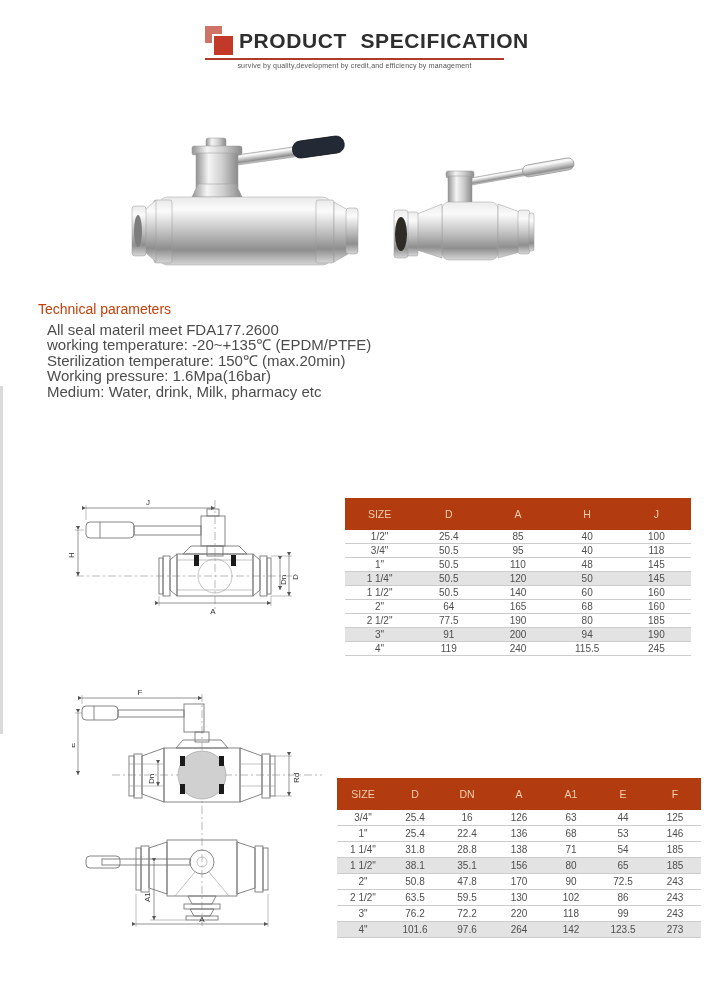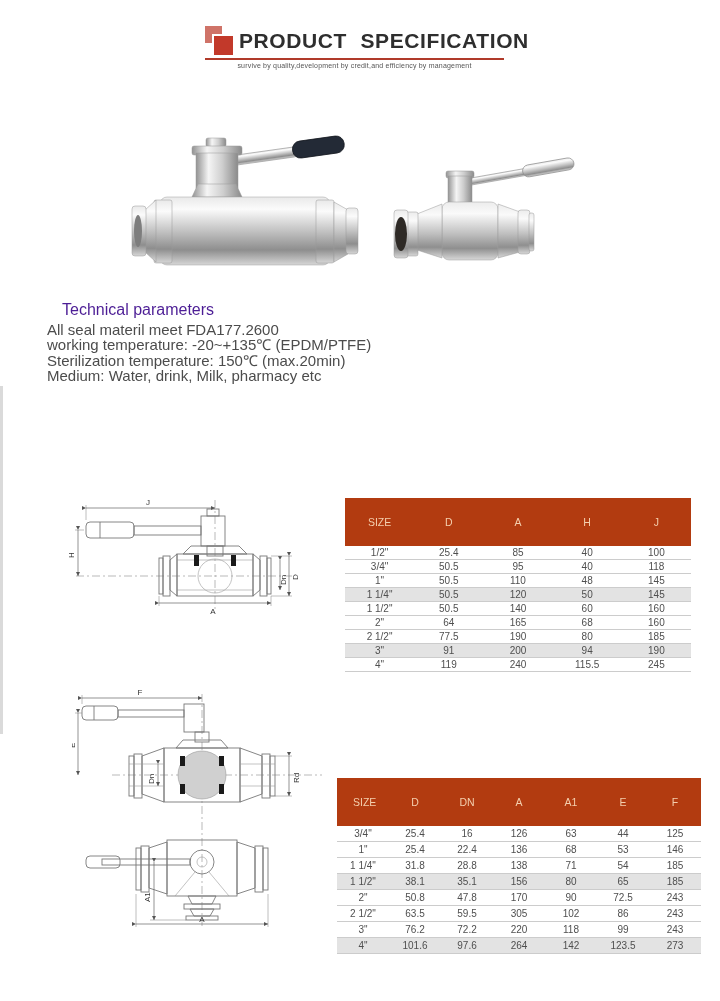--- a/index.html
+++ b/index.html
@@ -19,33 +19,33 @@
   .page-title{left:239px;top:29px;font-size:21px;font-weight:bold;color:#2e2e2e;
               letter-spacing:0.6px;word-spacing:7px;white-space:nowrap;}
   .header-rule{left:205px;top:58px;width:299px;height:2px;background:#b03a2a;}
   .tagline{left:205px;top:62px;width:299px;text-align:center;font-size:7px;color:#555;
            letter-spacing:0.2px;}
 
   
   svg.figure{position:absolute;}
 
   
-  .tech-heading{left:62px;top:301px;font-size:16px;color:#4c1d95;}
+  .tech-heading{left:38px;top:301px;font-size:14px;color:#c2410c;}
   .tech-lines{left:47px;top:322px;width:420px;font-size:15px;color:#4c4c4c;line-height:15.4px;}
 
   .section-heading{left:47px;font-size:13px;color:#1f1f1f;letter-spacing:0.2px;}
   #sec1-heading{top:456px;}
   #sec2-heading{top:661px;}
 
   
   table.spec{position:absolute;border-collapse:collapse;table-layout:fixed;}
   #table1{left:345px;top:498px;width:346px;}
   #table2{left:337px;top:778px;width:364px;}
   table.spec th{background:#b23b10;color:#f4cfae;font-weight:normal;font-size:10.5px;
-                height:16px;padding:16px;text-align:center;}
+                height:16px;padding:8px;text-align:center;}
   table.spec td{font-size:10px;color:#4f4f4f;text-align:center;padding:0;}
   #table1 td{height:13px;}
   #table2 td{height:15px;}
   table.spec tbody tr{border-bottom:1px solid #cccccc;background:#fff;}
   table.spec tbody tr.shaded{background:#e3e3e3;}
 
   
   .ln{fill:none;stroke:#787878;stroke-width:0.9;}
   .lnt{fill:none;stroke:#9a9a9a;stroke-width:0.6;}
   .cl{fill:none;stroke:#8a8a8a;stroke-width:0.6;stroke-dasharray:8 3 2 3;}
@@ -143,20 +143,21 @@
       <rect x="149" y="73" width="5" height="38" rx="2" fill="url(#pv2)" stroke="#999" stroke-width="0.5"></rect>
     </g>
   </svg>
 
   <div>
     <div class="abs tech-heading">Technical parameters</div>
     <div class="abs tech-lines">
       <div>All seal materil meet FDA177.2600</div>
       <div>working temperature: -20~+135℃ (EPDM/PTFE)</div>
       <div>Sterilization temperature: 150℃ (max.20min)</div>
+      <div>Working pressure: 1.6Mpa(16bar)</div>
       <div>Medium: Water, drink, Milk, pharmacy etc</div>
     </div>
   </div>
 
 
   <svg class="figure" style="left:58px;top:492px" width="268" height="148" viewBox="0 0 268 148">
     <defs>
       <pattern id="h1" width="5" height="5" patternUnits="userSpaceOnUse" patternTransform="rotate(45)">
         <line x1="0" y1="0" x2="0" y2="5" stroke="#9f9f9f" stroke-width="1"></line>
       </pattern>
@@ -416,21 +417,21 @@
           <td>47.8</td>
           <td>170</td>
           <td>90</td>
           <td>72.5</td>
           <td>243</td>
         </tr>
         <tr>
           <td>2 1/2"</td>
           <td>63.5</td>
           <td>59.5</td>
-          <td>305</td>
+          <td>130</td>
           <td>102</td>
           <td>86</td>
           <td>243</td>
         </tr>
         <tr>
           <td>3"</td>
           <td>76.2</td>
           <td>72.2</td>
           <td>220</td>
           <td>118</td>

